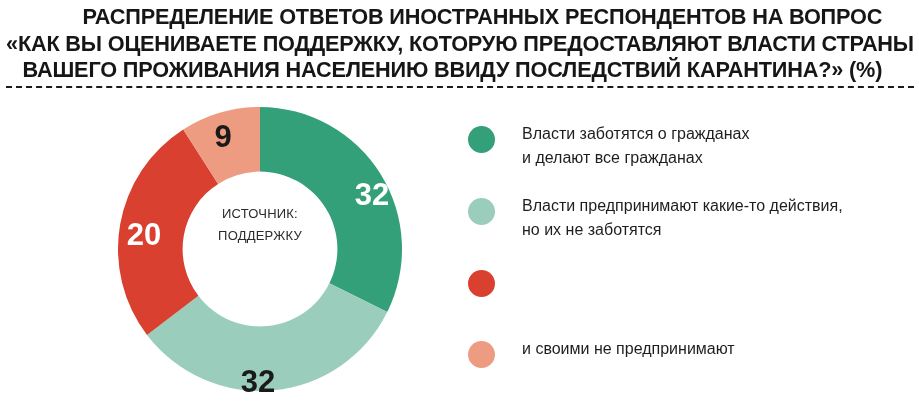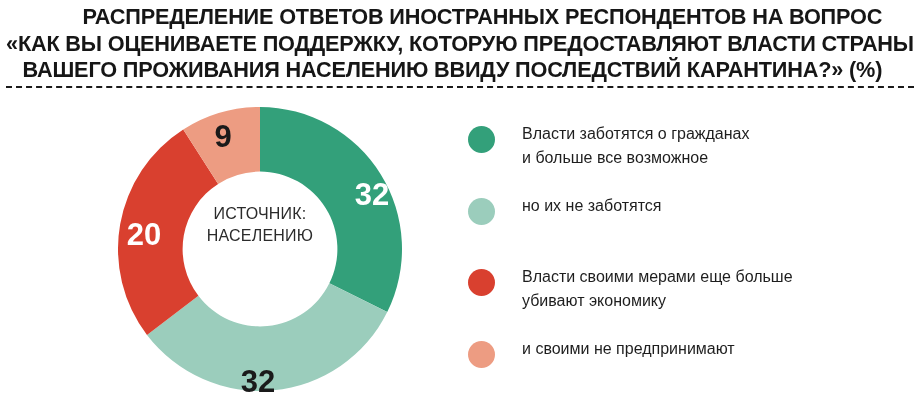--- a/index.html
+++ b/index.html
@@ -72,21 +72,21 @@
   #label-red     { left: -2px;  top: 112px; width: 56px; color: #ffffff; }
   #label-salmon  { left: 85px;  top: 14px;  width: 40px; color: #1a1a1a; }
 
   #center-text {
     position: absolute;
     left: 40px;
     top: 96px;
     width: 204px;
     text-align: center;
     font-family: "Liberation Sans", sans-serif;
-    font-size: 16px;
+    font-size: 13px;
     line-height: 21.5px;
     color: #2b2b2b;
     letter-spacing: 0.2px;
   }
   #center-text div { white-space: nowrap; }
 
   
   #legend {
     position: absolute;
     left: 468px;
@@ -136,47 +136,44 @@
       </g>
   </svg>
 
   <div class="slice-label" id="label-green">32</div>
   <div class="slice-label" id="label-lgreen">32</div>
   <div class="slice-label" id="label-red">20</div>
   <div class="slice-label" id="label-salmon">9</div>
 
   <div id="center-text">
     <div>ИСТОЧНИК:</div>
-    <div>НАСЕЛЕНИЮ</div>
+    <div>ПОДДЕРЖКУ</div>
   </div>
 </div>
 
 <div id="legend">
 
   <div class="legend-item">
     <span class="legend-dot" style="background: rgb(51, 160, 122);"></span>
     <div class="legend-text">
       <div>Власти заботятся о гражданах</div>
-      <div>и больше все возможное</div>
+      <div>и делают все гражданах</div>
     </div>
   </div>
 
   <div class="legend-item">
     <span class="legend-dot" style="background: rgb(155, 205, 188);"></span>
     <div class="legend-text">
+      <div>Власти предпринимают какие-то действия,</div>
       <div>но их не заботятся</div>
     </div>
   </div>
 
   <div class="legend-item">
     <span class="legend-dot" style="background: rgb(217, 64, 47);"></span>
-    <div class="legend-text">
-      <div>Власти своими мерами еще больше</div>
-      <div>убивают экономику</div>
-    </div>
   </div>
 
   <div class="legend-item">
     <span class="legend-dot" style="background: rgb(237, 156, 130);"></span>
     <div class="legend-text">
       <div>и своими не предпринимают</div>
     </div>
   </div>
 
 </div>

